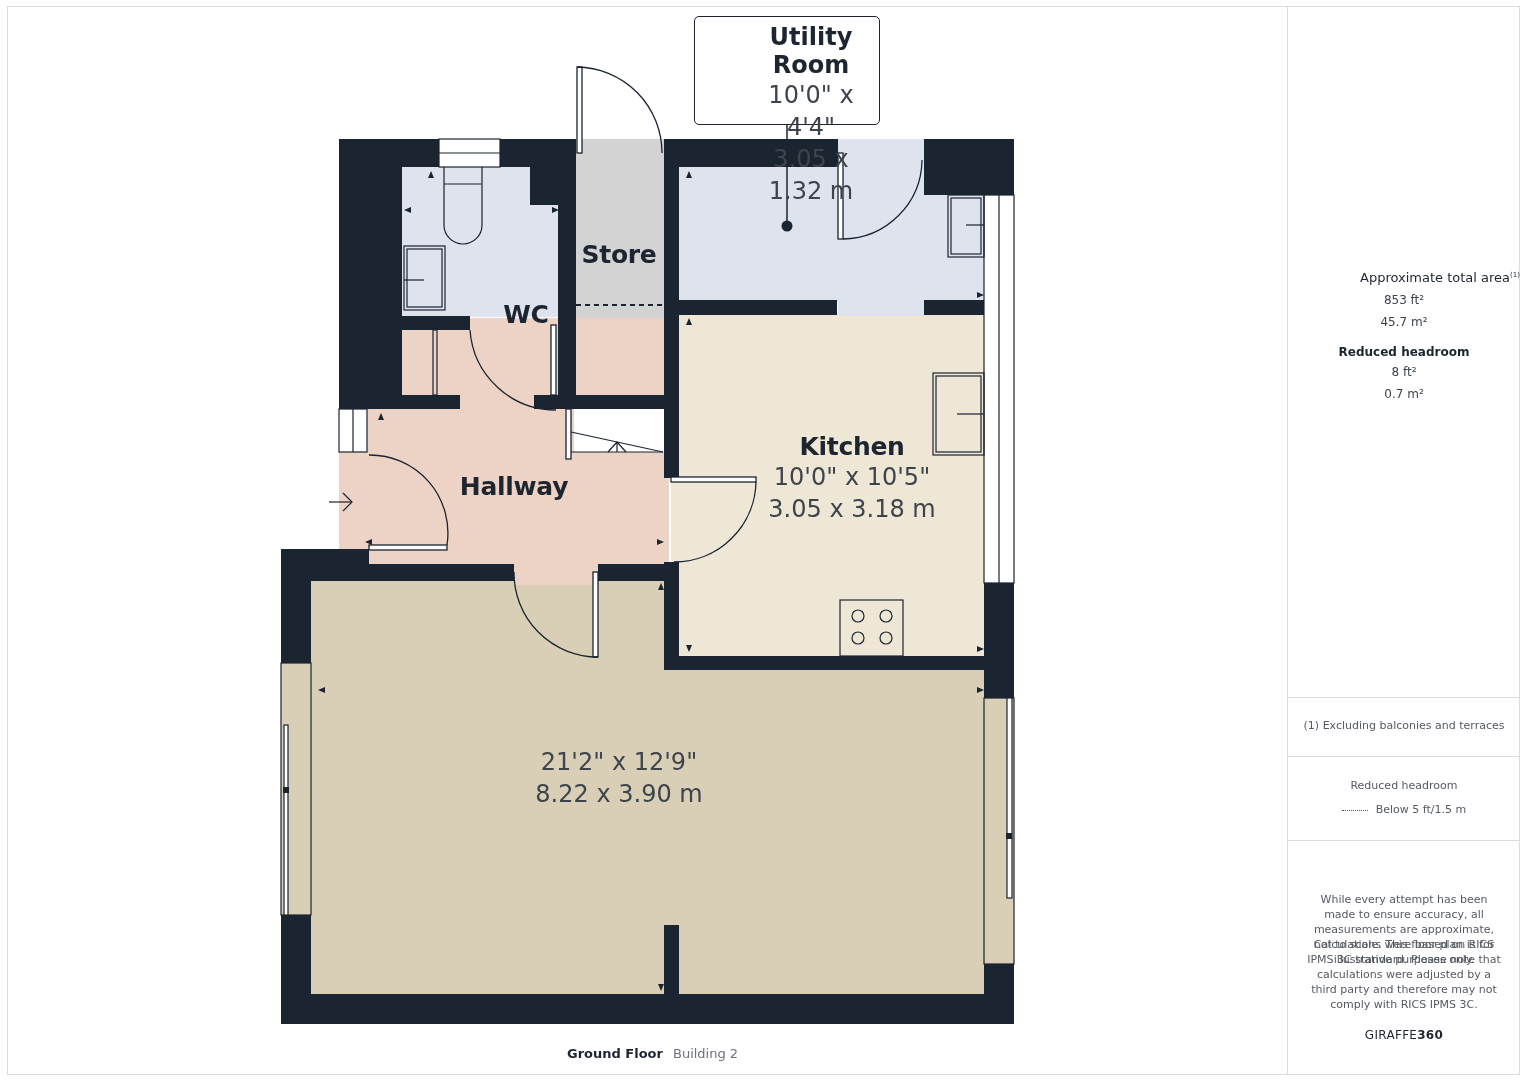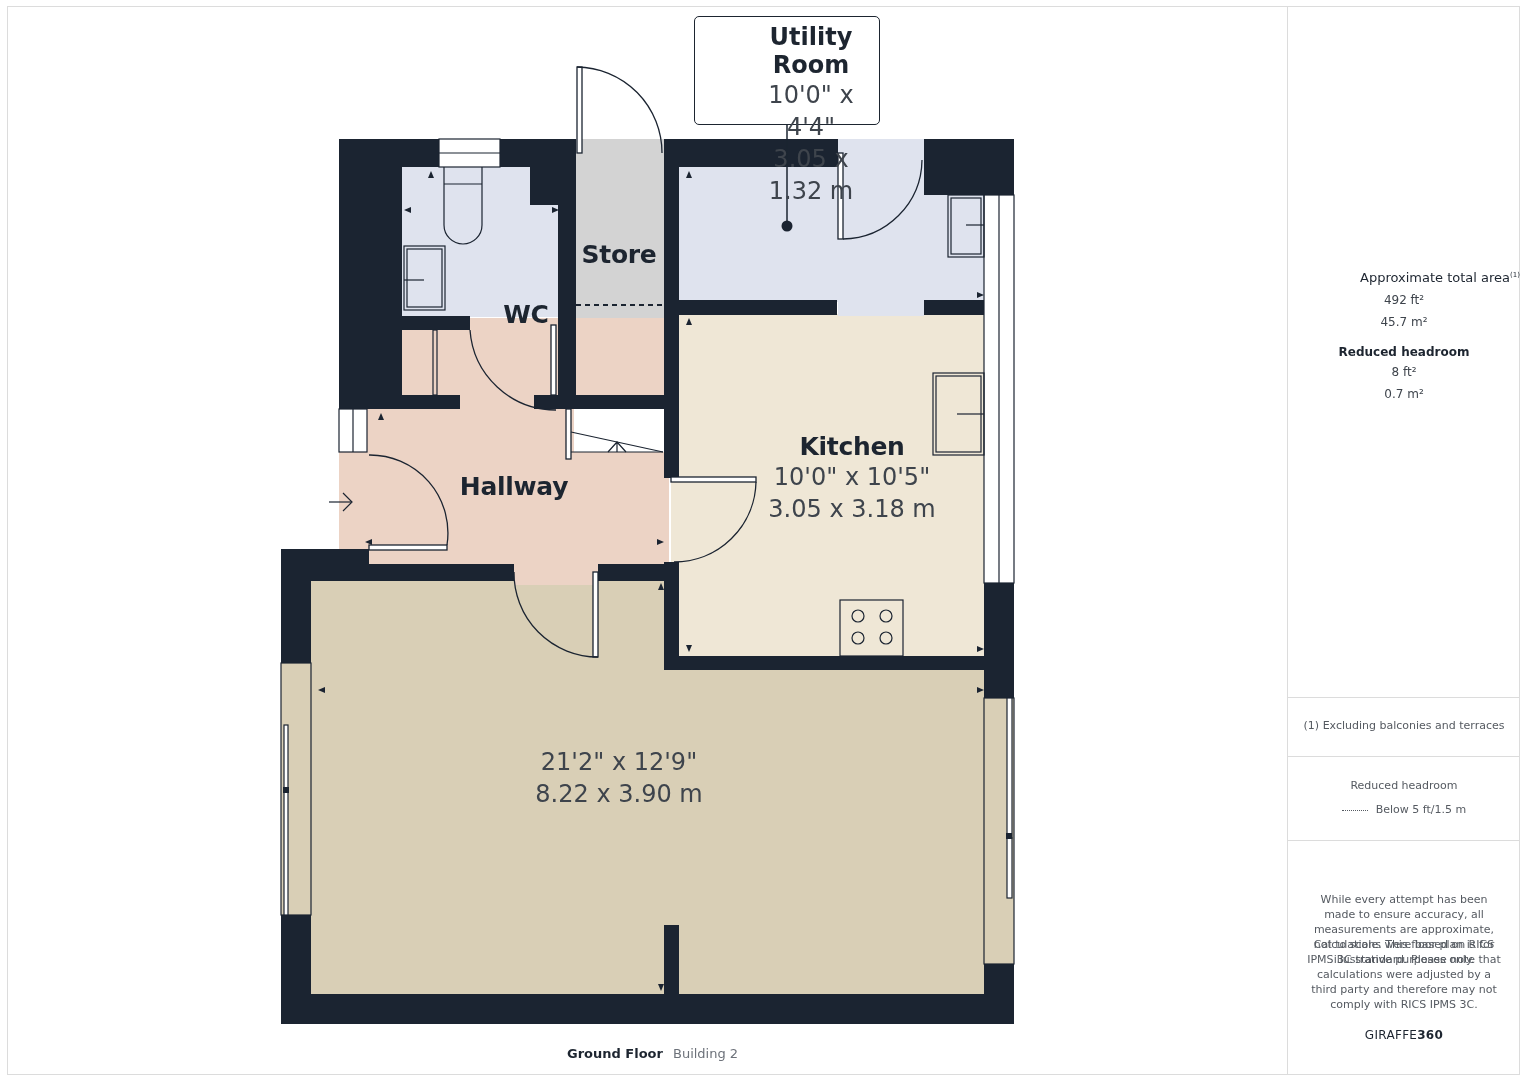--- a/index.html
+++ b/index.html
@@ -198,21 +198,21 @@
     <div class="dim">8.22 x 3.90 m</div>
   </div>
 
   <div class="footer">
     <span class="floor">Ground Floor</span><span class="bld">Building 2</span>
   </div>
 </div>
 
 <div class="side" style="top:270px;">
   <div class="hdr"><span>Approximate total area</span><sup>(1)</sup></div>
-  <div class="val" style="margin-top:4px;">492 ft²</div>
+  <div class="val" style="margin-top:4px;">853 ft²</div>
   <div class="val">45.7 m²</div>
   <div class="sub" style="margin-top:12px;">Reduced headroom</div>
   <div class="val" style="margin-top:2px;">8 ft²</div>
   <div class="val">0.7 m²</div>
 </div>
 
 <div class="hr" style="top:697px;"></div>
 <div class="side note" style="top:718px;">(1) Excluding balconies and terraces</div>
 <div class="hr" style="top:756px;"></div>
 <div class="side note" style="top:778px;">Reduced headroom</div>

